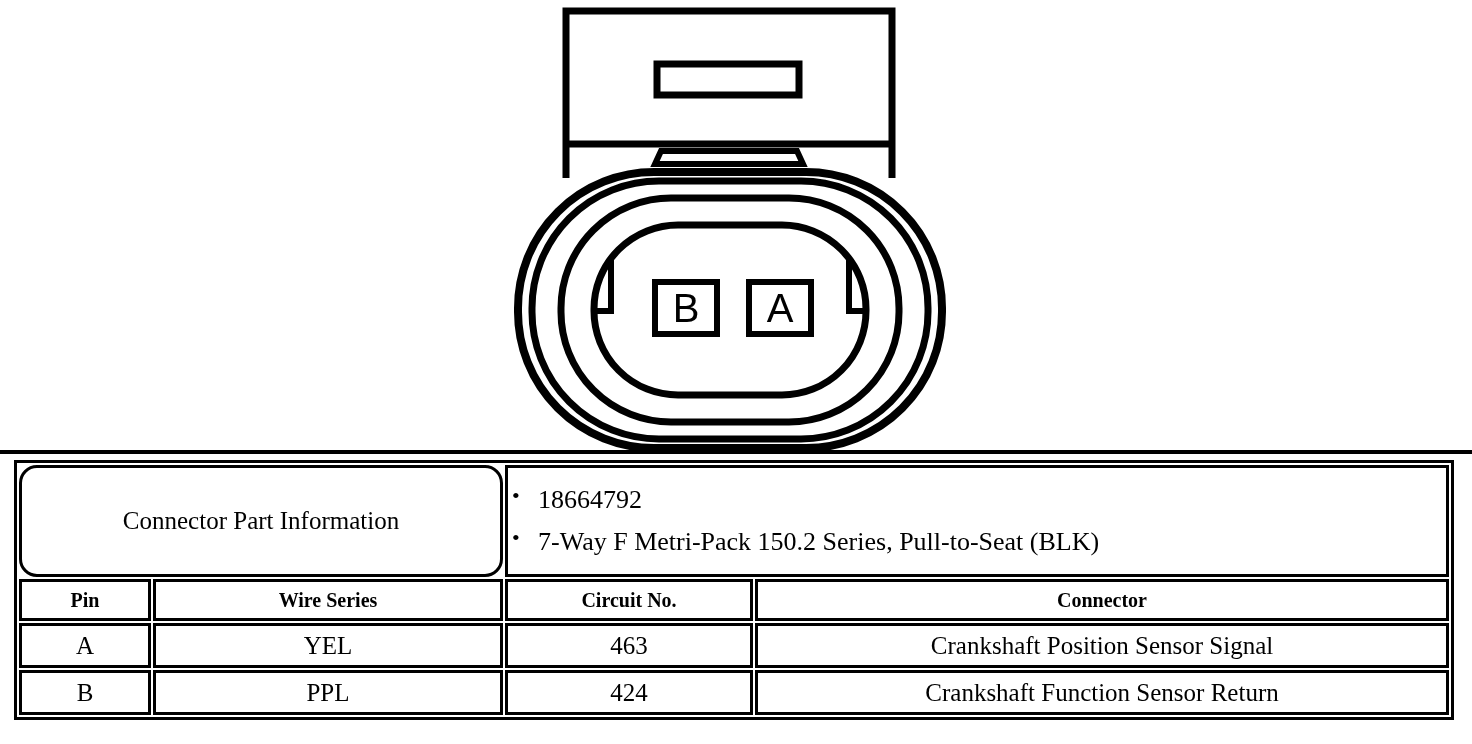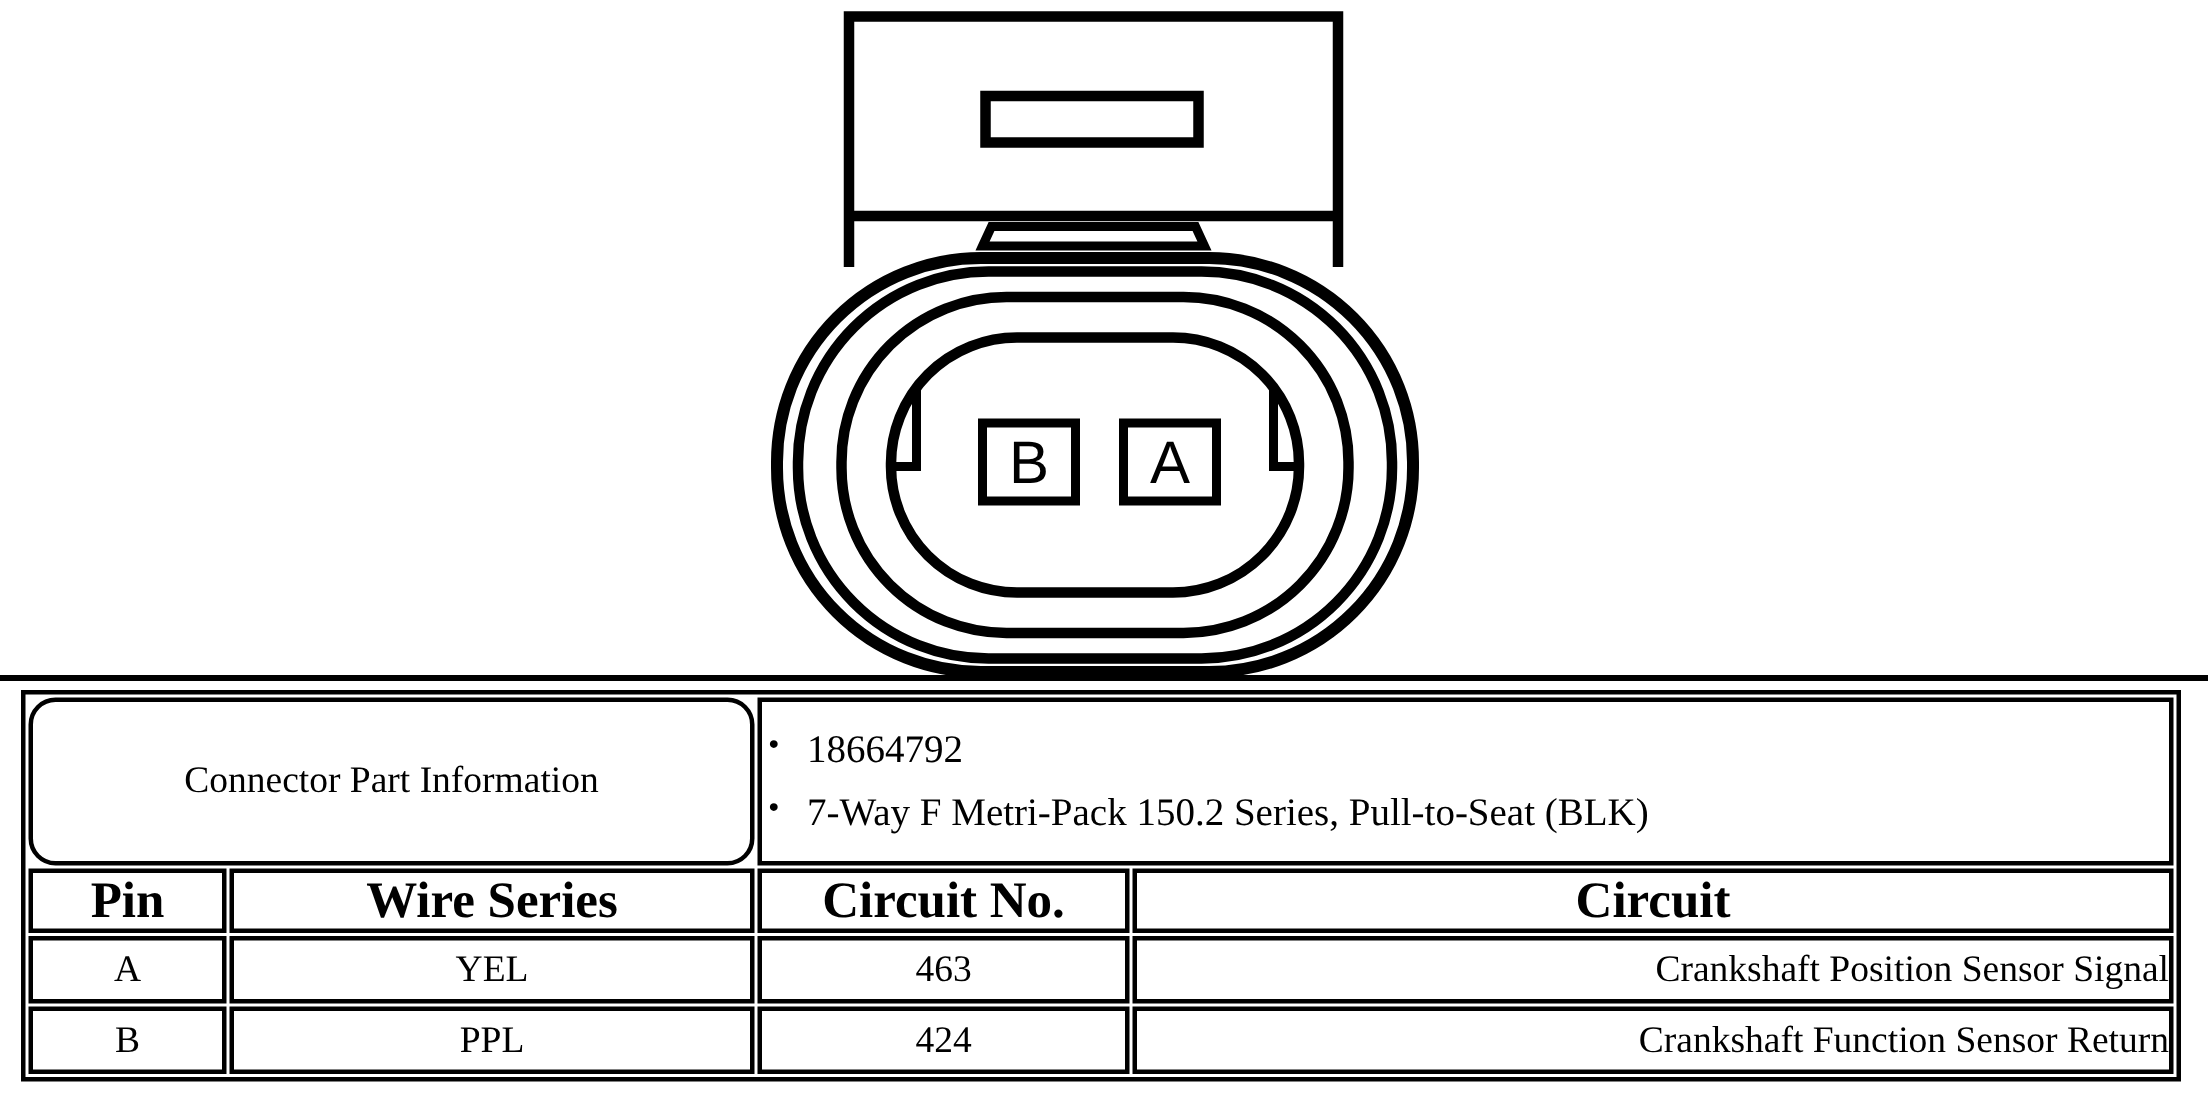--- a/index.html
+++ b/index.html
@@ -91,30 +91,30 @@
     position: absolute;
     left: 4px;
     top: -1px;
     font-size: 22px;
   }
 
   
   tr.header-row th {
     text-align: center;
     font-weight: bold;
-    font-size: 34px;
+    font-size: 20px;
     height: 42px;
   }
 
   
   tr.data-row td {
     height: 45px;
   }
   td.cell-center { text-align: center; }
-  td.cell-left   { text-align: right; padding-left: 4px; margin-top: 36px; }
+  td.cell-left   { text-align: center; padding-left: 4px; margin-top: 36px; }
 </style>
 </head>
 <body>
 
 <div id="connector-figure">
   <svg width="1472" height="455" viewBox="0 0 1472 455" xmlns="http://www.w3.org/2000/svg">
 
     <g fill="none" stroke="#000000" stroke-width="7">
       <path d="M 566,178 L 566,11 L 892,11 L 892,178"></path>
       <line x1="566" y1="144" x2="892" y2="144"></line>
@@ -173,21 +173,21 @@
               <span>7-Way F Metri-Pack 150.2 Series, Pull-to-Seat (BLK)</span>
             </li>
           </ul>
         </td>
       </tr>
 
       <tr class="header-row">
         <th>Pin</th>
         <th>Wire Series</th>
         <th>Circuit No.</th>
-        <th>Circuit</th>
+        <th>Connector</th>
       </tr>
 
       <tr class="data-row">
         <td class="cell-center">A</td>
         <td class="cell-center">YEL</td>
         <td class="cell-center">463</td>
         <td class="cell-left">Crankshaft Position Sensor Signal</td>
       </tr>
 
       <tr class="data-row">

